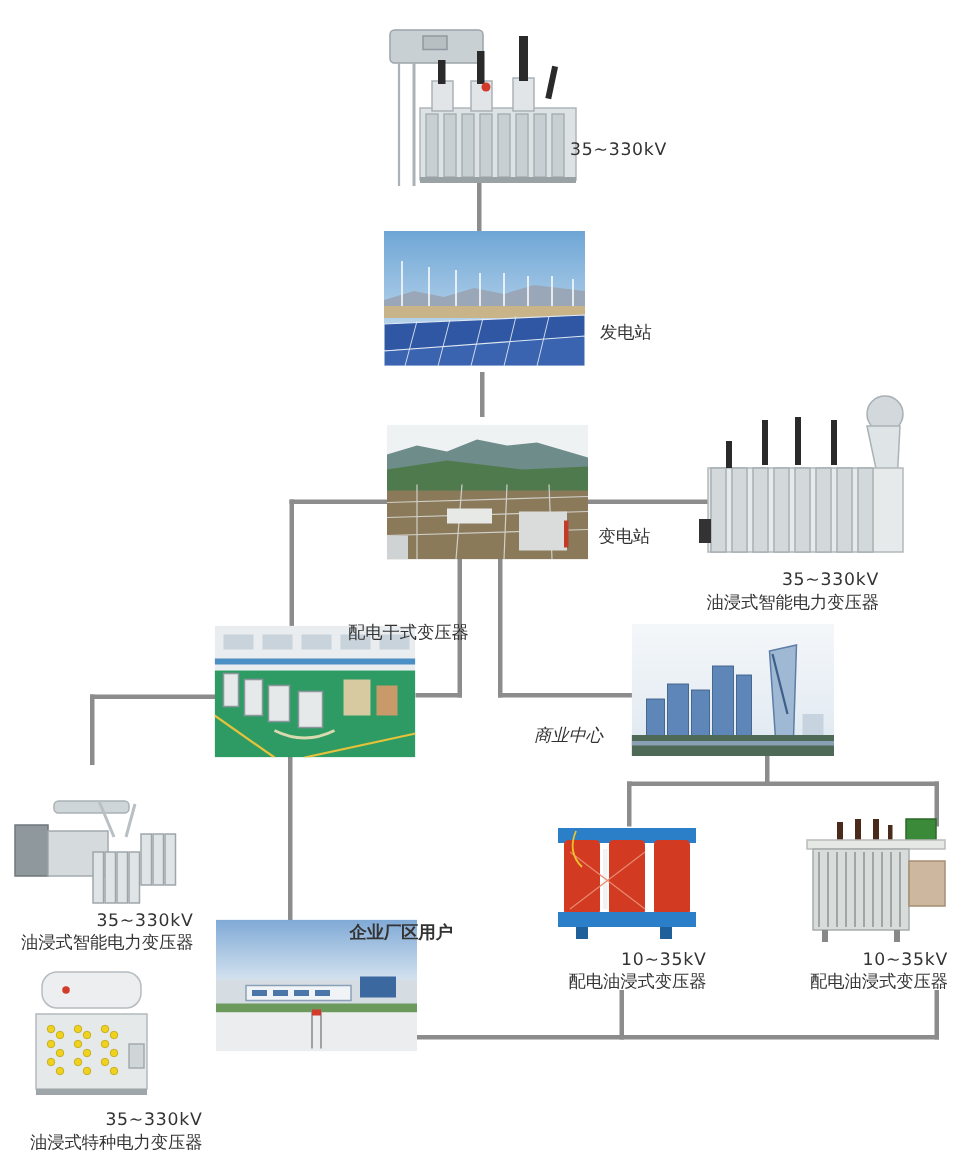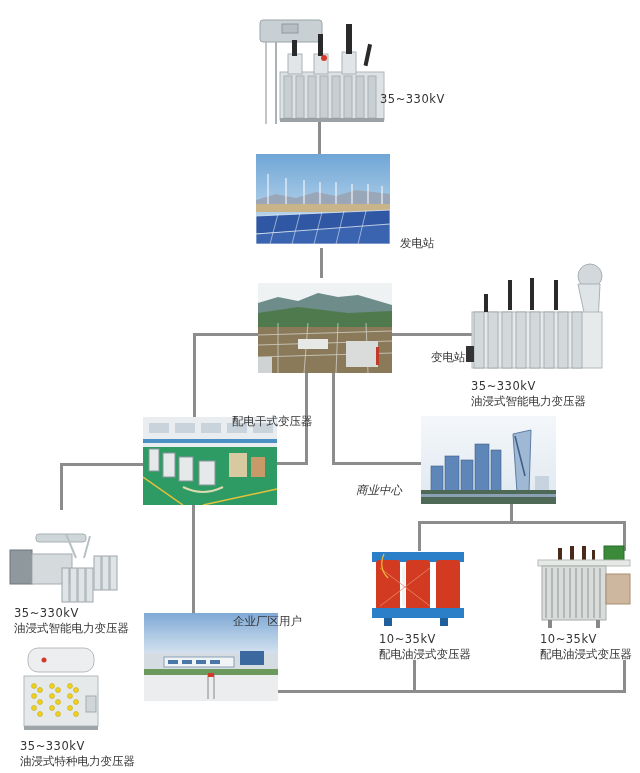--- a/index.html
+++ b/index.html
@@ -3,21 +3,21 @@
 <meta charset="utf-8">
 <style>
   html, body { margin:0; padding:0; background:#ffffff; }
   body { width:640px; height:773px; position:relative; overflow:hidden;
          font-family:"DejaVu Sans", "Liberation Sans", sans-serif; color:#333; }
   .ln { position:absolute; background:#8c8c8c; }
   .h { height:3px; }
   .v { width:3px; }
   .node { position:absolute; }
   .photo { position:absolute; overflow:hidden; }
-  .lbl { position:absolute; font-size:11.5px; line-height:15px; color:#333; white-space:nowrap; }
+  .lbl { position:absolute; font-size:11.5px; line-height:15px; color:#333; white-space:nowrap;text-align:right; }
   .lbl .kv { display:block; letter-spacing:0.5px; }
   .lbl .nm { display:block; }
   svg { display:block; }
 </style>
 </head>
 <body>
 
 <div>
 
   <div class="ln v" style="left:318px; top:122px; height:34px;"></div>
@@ -112,21 +112,21 @@
       </g>
       <g stroke="#dfe8f3" stroke-width="0.6">
         <line x1="22" y1="60" x2="14" y2="90"></line>
           <line x1="44" y1="59" x2="36" y2="90"></line>
         <line x1="66" y1="58" x2="58" y2="90"></line>
           <line x1="88" y1="57" x2="80" y2="90"></line>
         <line x1="110" y1="57" x2="102" y2="90"></line>
       </g>
     </svg>
   </div>
-  <div class="lbl" style="left:400px; top:236px;font-family:Liberation Mono, monospace;">发电站</div>
+  <div class="lbl" style="left:400px; top:215px;font-family:Liberation Mono, monospace;">发电站</div>
 </div>
 
 <div class="node">
   <div class="photo" style="left:258px; top:283px; width:134px; height:90px;">
     <svg width="134" height="90" viewBox="0 0 134 90">
       <rect width="134" height="28" fill="#eef2f3"></rect>
       <path d="M0 20 L20 14 L40 18 L60 10 L80 14 L100 12 L134 22 L134 40 L0 40Z" fill="#6e8c8a"></path>
       <path d="M0 30 L40 24 L90 30 L134 28 L134 48 L0 48Z" fill="#4f7a4e"></path>
       <rect y="44" width="134" height="46" fill="#8a7a5a"></rect>
       <g stroke="#d0d0c8" stroke-width="0.8">
@@ -137,21 +137,21 @@
           <line x1="50" y1="40" x2="46" y2="90"></line>
         <line x1="80" y1="40" x2="78" y2="90"></line>
           <line x1="108" y1="40" x2="110" y2="90"></line>
       </g>
       <rect x="40" y="56" width="30" height="10" fill="#e7e9e6"></rect>
       <rect x="88" y="58" width="32" height="26" fill="#d9dcda"></rect>
       <rect x="0" y="74" width="14" height="16" fill="#cfd3d3"></rect>
       <rect x="118" y="64" width="3" height="18" fill="#c23a2a"></rect>
     </svg>
   </div>
-  <div class="lbl" style="left:399px; top:350px;margin-left:32px;">变电站</div>
+  <div class="lbl" style="left:399px; top:350px;">变电站</div>
 </div>
 
 <div class="node">
   <div class="photo" style="left:462px; top:262px; width:146px; height:110px;">
     <svg width="146" height="110" viewBox="0 0 146 110">
       <circle cx="128" cy="14" r="12" fill="#d2d8db" stroke="#a8b0b4"></circle>
       <path d="M116 22 L124 60 L136 60 L138 22Z" fill="#dfe4e6" stroke="#aab2b6"></path>
       <rect x="10" y="50" width="130" height="56" fill="#e7eaeb" stroke="#b2b9bc"></rect>
       <g fill="#d3d9db" stroke="#a8b0b4">
         <rect x="12" y="50" width="10" height="56"></rect>
@@ -312,21 +312,21 @@
           <rect x="66" y="47" width="10" height="4"></rect>
         </g>
       <rect x="96" y="38" width="24" height="14" fill="#3c68a0"></rect>
       <rect y="56" width="134" height="6" fill="#6c9a5c"></rect>
       <rect y="62" width="134" height="26" fill="#ecedef"></rect>
       <line x1="64" y1="60" x2="64" y2="86" stroke="#888"></line>
       <line x1="70" y1="60" x2="70" y2="86" stroke="#888"></line>
       <rect x="64" y="60" width="6" height="4" fill="#d23a2a"></rect>
     </svg>
   </div>
-  <div class="lbl" style="left:233px; top:614px;">企业厂区用户</div>
+  <div class="lbl" style="left:233px; top:614px;font-weight:bold;">企业厂区用户</div>
 </div>
 
 <div class="node">
   <div class="photo" style="left:370px; top:548px; width:96px; height:80px;">
     <svg width="96" height="80" viewBox="0 0 96 80">
       <rect x="2" y="4" width="92" height="10" fill="#2a7fc8"></rect>
       <rect x="6" y="12" width="24" height="50" rx="3" fill="#d23b22"></rect>
       <rect x="36" y="12" width="24" height="50" rx="3" fill="#d23b22"></rect>
       <rect x="66" y="12" width="24" height="50" rx="3" fill="#d23b22"></rect>
       <rect x="32" y="18" width="3" height="40" fill="#f3f3f3"></rect>

